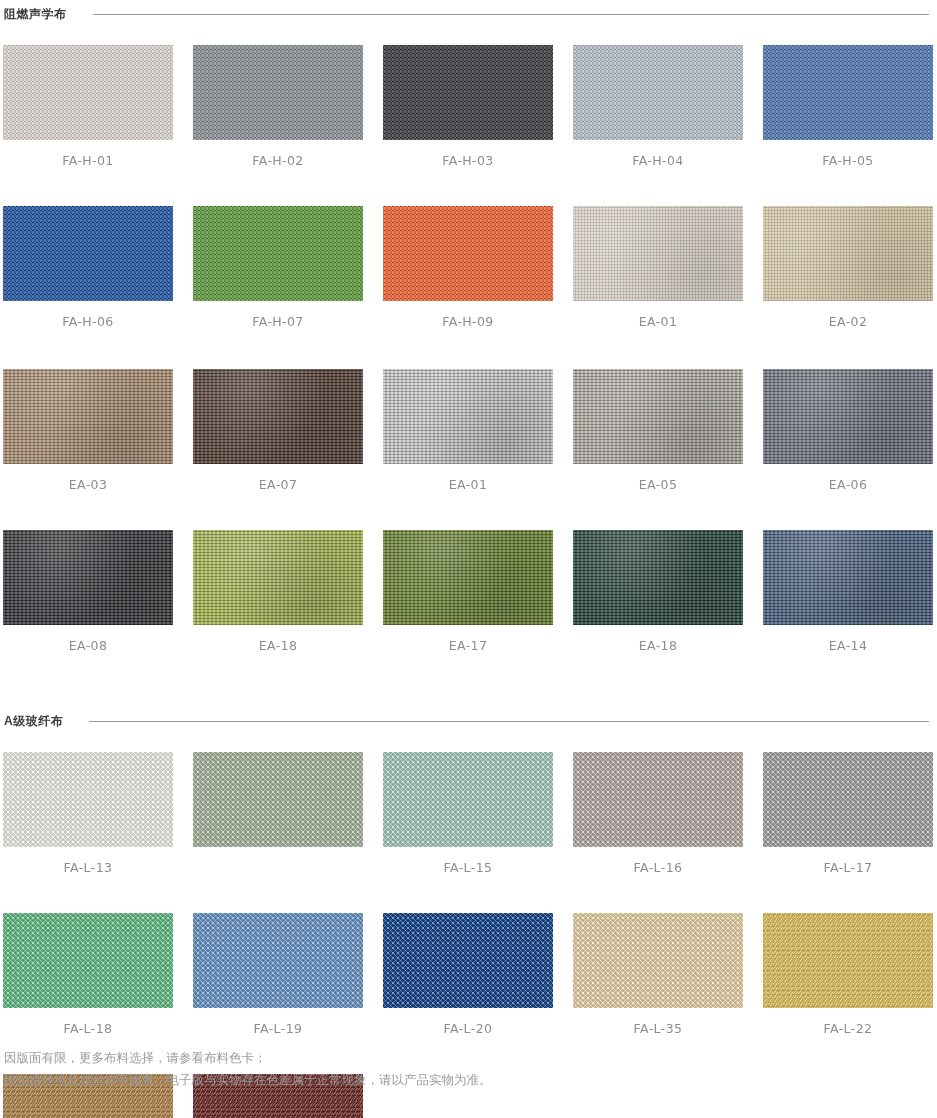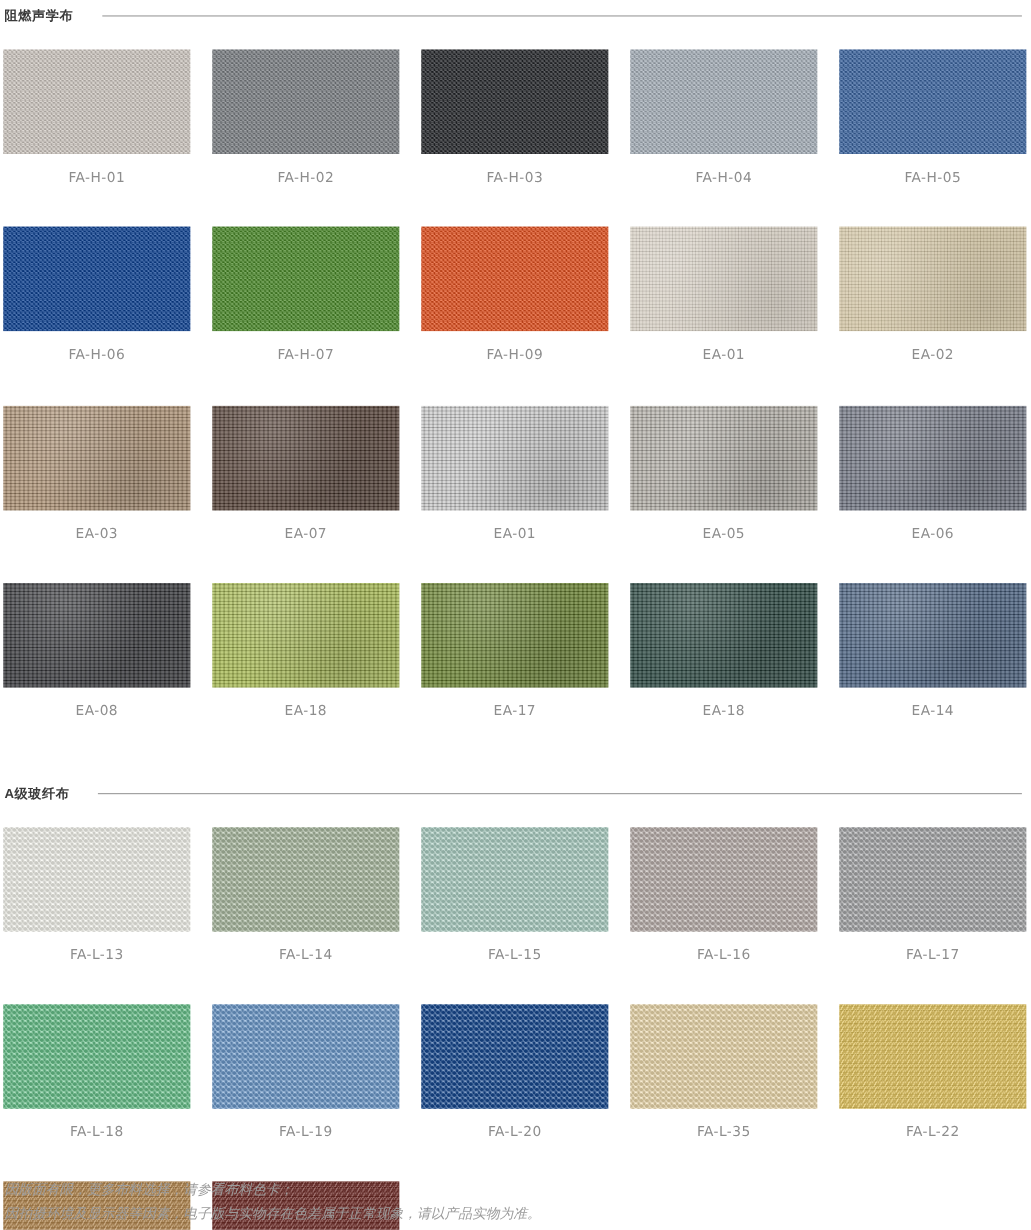--- a/index.html
+++ b/index.html
@@ -101,23 +101,22 @@
     color: #8d8d8d;
     padding-top: 13px;
     letter-spacing: .4px;
     font-family: "DejaVu Sans", "Liberation Sans", sans-serif;
   }
 
   
   .footer {
     position: absolute;
     left: 4px;
-    bottom: 4px;
+    bottom: 27px;
     width: 920px;
-    font-style: italic;
   }
   .footer-line {
     font-size: 12.5px;
     color: #9b9b9b;
     line-height: 22px;
     white-space: nowrap;
   }
 </style>
 </head>
 <body>
@@ -218,21 +217,20 @@
       <div class="section-title">A级玻纤布</div>
       <div class="section-rule"></div>
     </div>
     <div class="grid" id="grid-1" style="margin-top:22px;">
         <div class="cell" style="margin-bottom: 38px;">
           <div class="swatch tex-glass" style="background-color: rgb(247, 247, 240);"></div>
           <div class="label">FA-L-13</div>
         </div>
         <div class="cell" style="margin-bottom: 38px;">
           <div class="swatch tex-glass" style="background-color: rgb(173, 189, 163);"></div>
-          <div class="label">FA-L-14</div>
         </div>
         <div class="cell" style="margin-bottom: 38px;">
           <div class="swatch tex-glass" style="background-color: rgb(174, 210, 198);"></div>
           <div class="label">FA-L-15</div>
         </div>
         <div class="cell" style="margin-bottom: 38px;">
           <div class="swatch tex-glass" style="background-color: rgb(188, 178, 174);"></div>
           <div class="label">FA-L-16</div>
         </div>
         <div class="cell" style="margin-bottom: 38px;">

